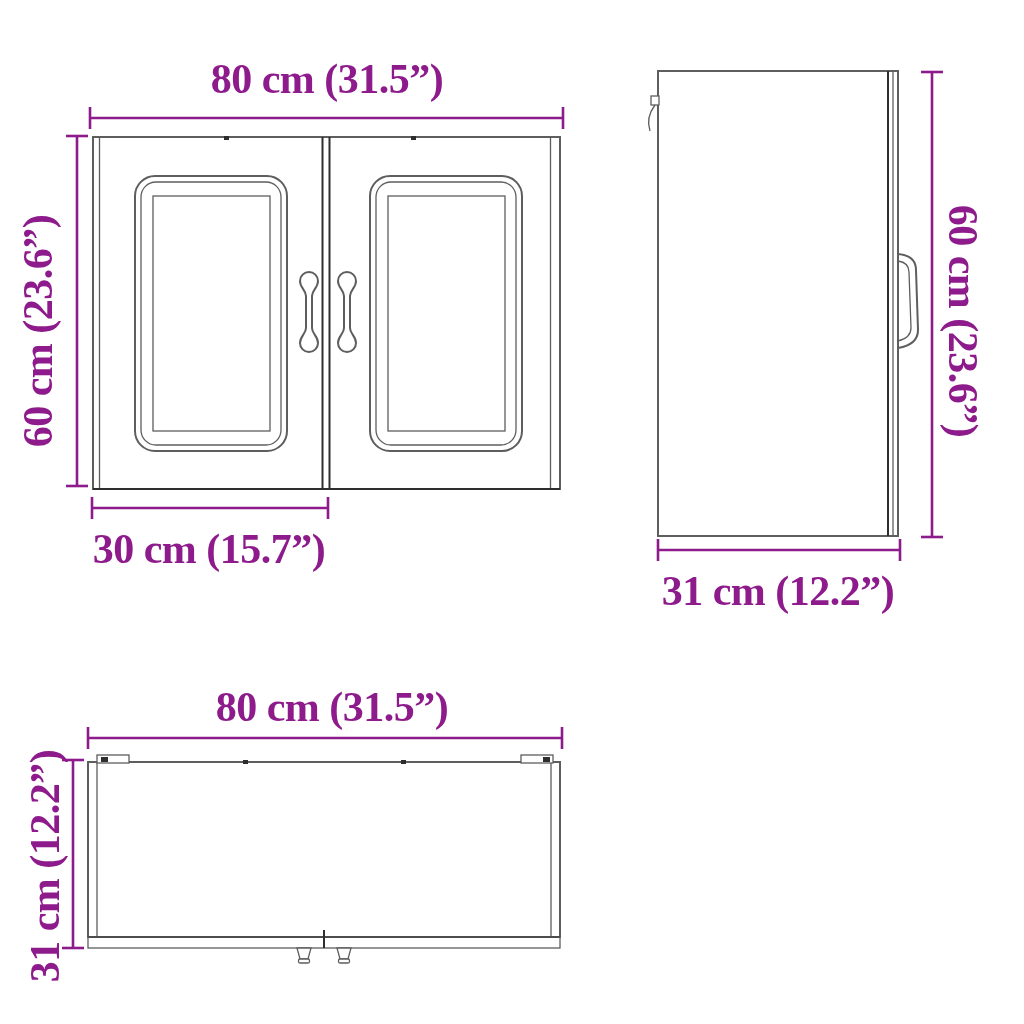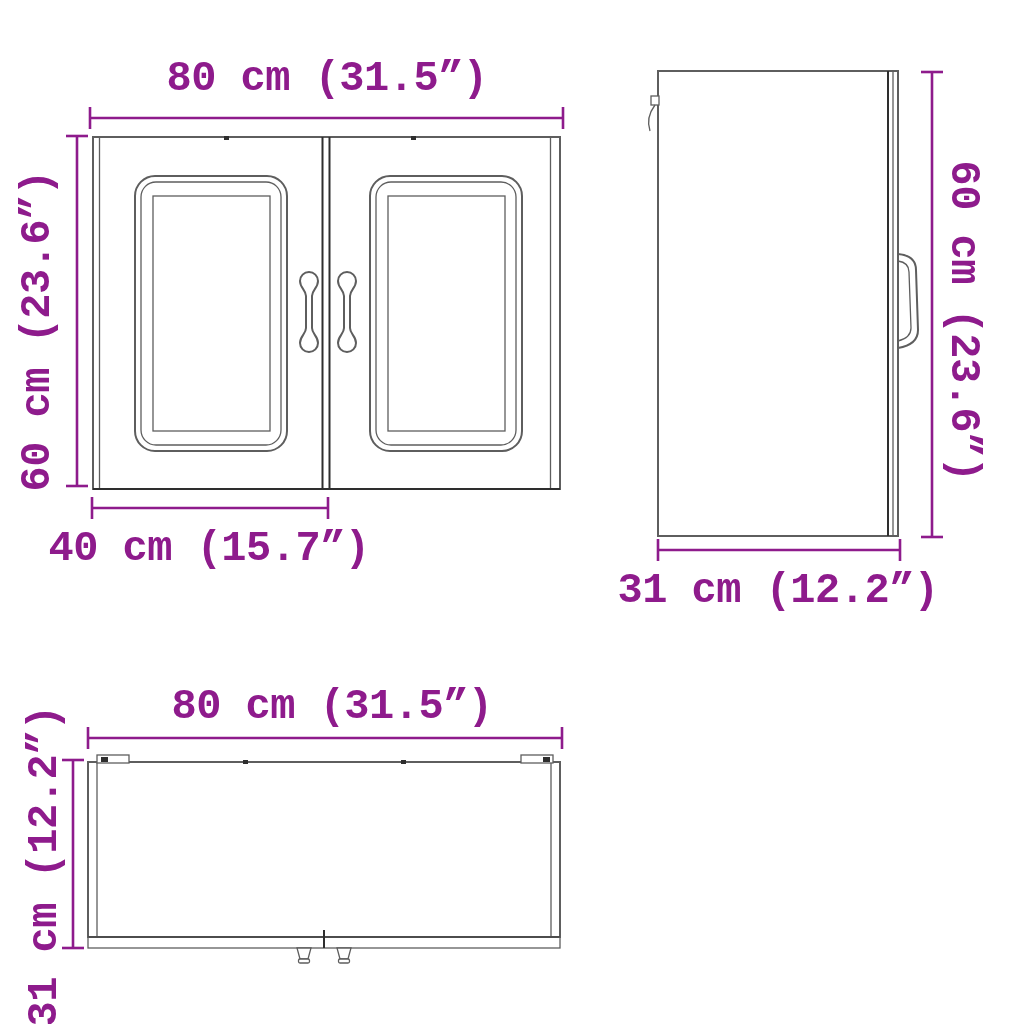--- a/index.html
+++ b/index.html
@@ -2,21 +2,21 @@
 <html style="--accent: #8E1B8C; --line: #5E5E5E; --dark: #2E2E2E; --background: #FFFFFF;"><head>
 <meta charset="utf-8">
 <style>
   html,body { margin:0; padding:0; }
   #stage {
     position: relative;
     width: 1024px;
     height: 1024px;
     background: var(--background, #fff);
     overflow: hidden;
-    font-family: Liberation Mono, monospace;
+    font-family: Liberation Serif, serif;
   }
   #stage svg { position:absolute; left:0; top:0; }
 
   
   .s2 { stroke: var(--line); stroke-width: 2; fill: none; }
   .s1 { stroke: var(--line); stroke-width: 1.3; fill: none; }
   .dk { stroke: var(--dark); }
   .dkfill { fill: var(--dark); stroke: none; }
   .fw { fill: #fff; }
   .pd { stroke: var(--accent); stroke-width: 2.6; fill: none; }
@@ -144,21 +144,21 @@
         <line x1="62" y1="760" x2="84" y2="760" class="pd"></line>
         <line x1="62" y1="948" x2="84" y2="948" class="pd"></line>
       </g>
     </g>
   </svg>
 
   <div class="dim-label" style="left:327px; top:79px;">80 cm (31.5”)</div>
 
   <div class="dim-label rot-ccw" style="left:38px; top:331px;">60 cm (23.6”)</div>
 
-  <div class="dim-label" style="left:209px; top:549px;">40 cm (15.7”)</div>
+  <div class="dim-label" style="left:209px; top:549px;">30 cm (15.7”)</div>
 
   <div class="dim-label rot-cw" style="left:963px; top:321px;">60 cm (23.6”)</div>
 
   <div class="dim-label" style="left:778px; top:591px;">31 cm (12.2”)</div>
 
   <div class="dim-label" style="left:332px; top:707px;">80 cm (31.5”)</div>
 
   <div class="dim-label rot-ccw" style="left:45px; top:866px;">31 cm (12.2”)</div>
 
 </div>

